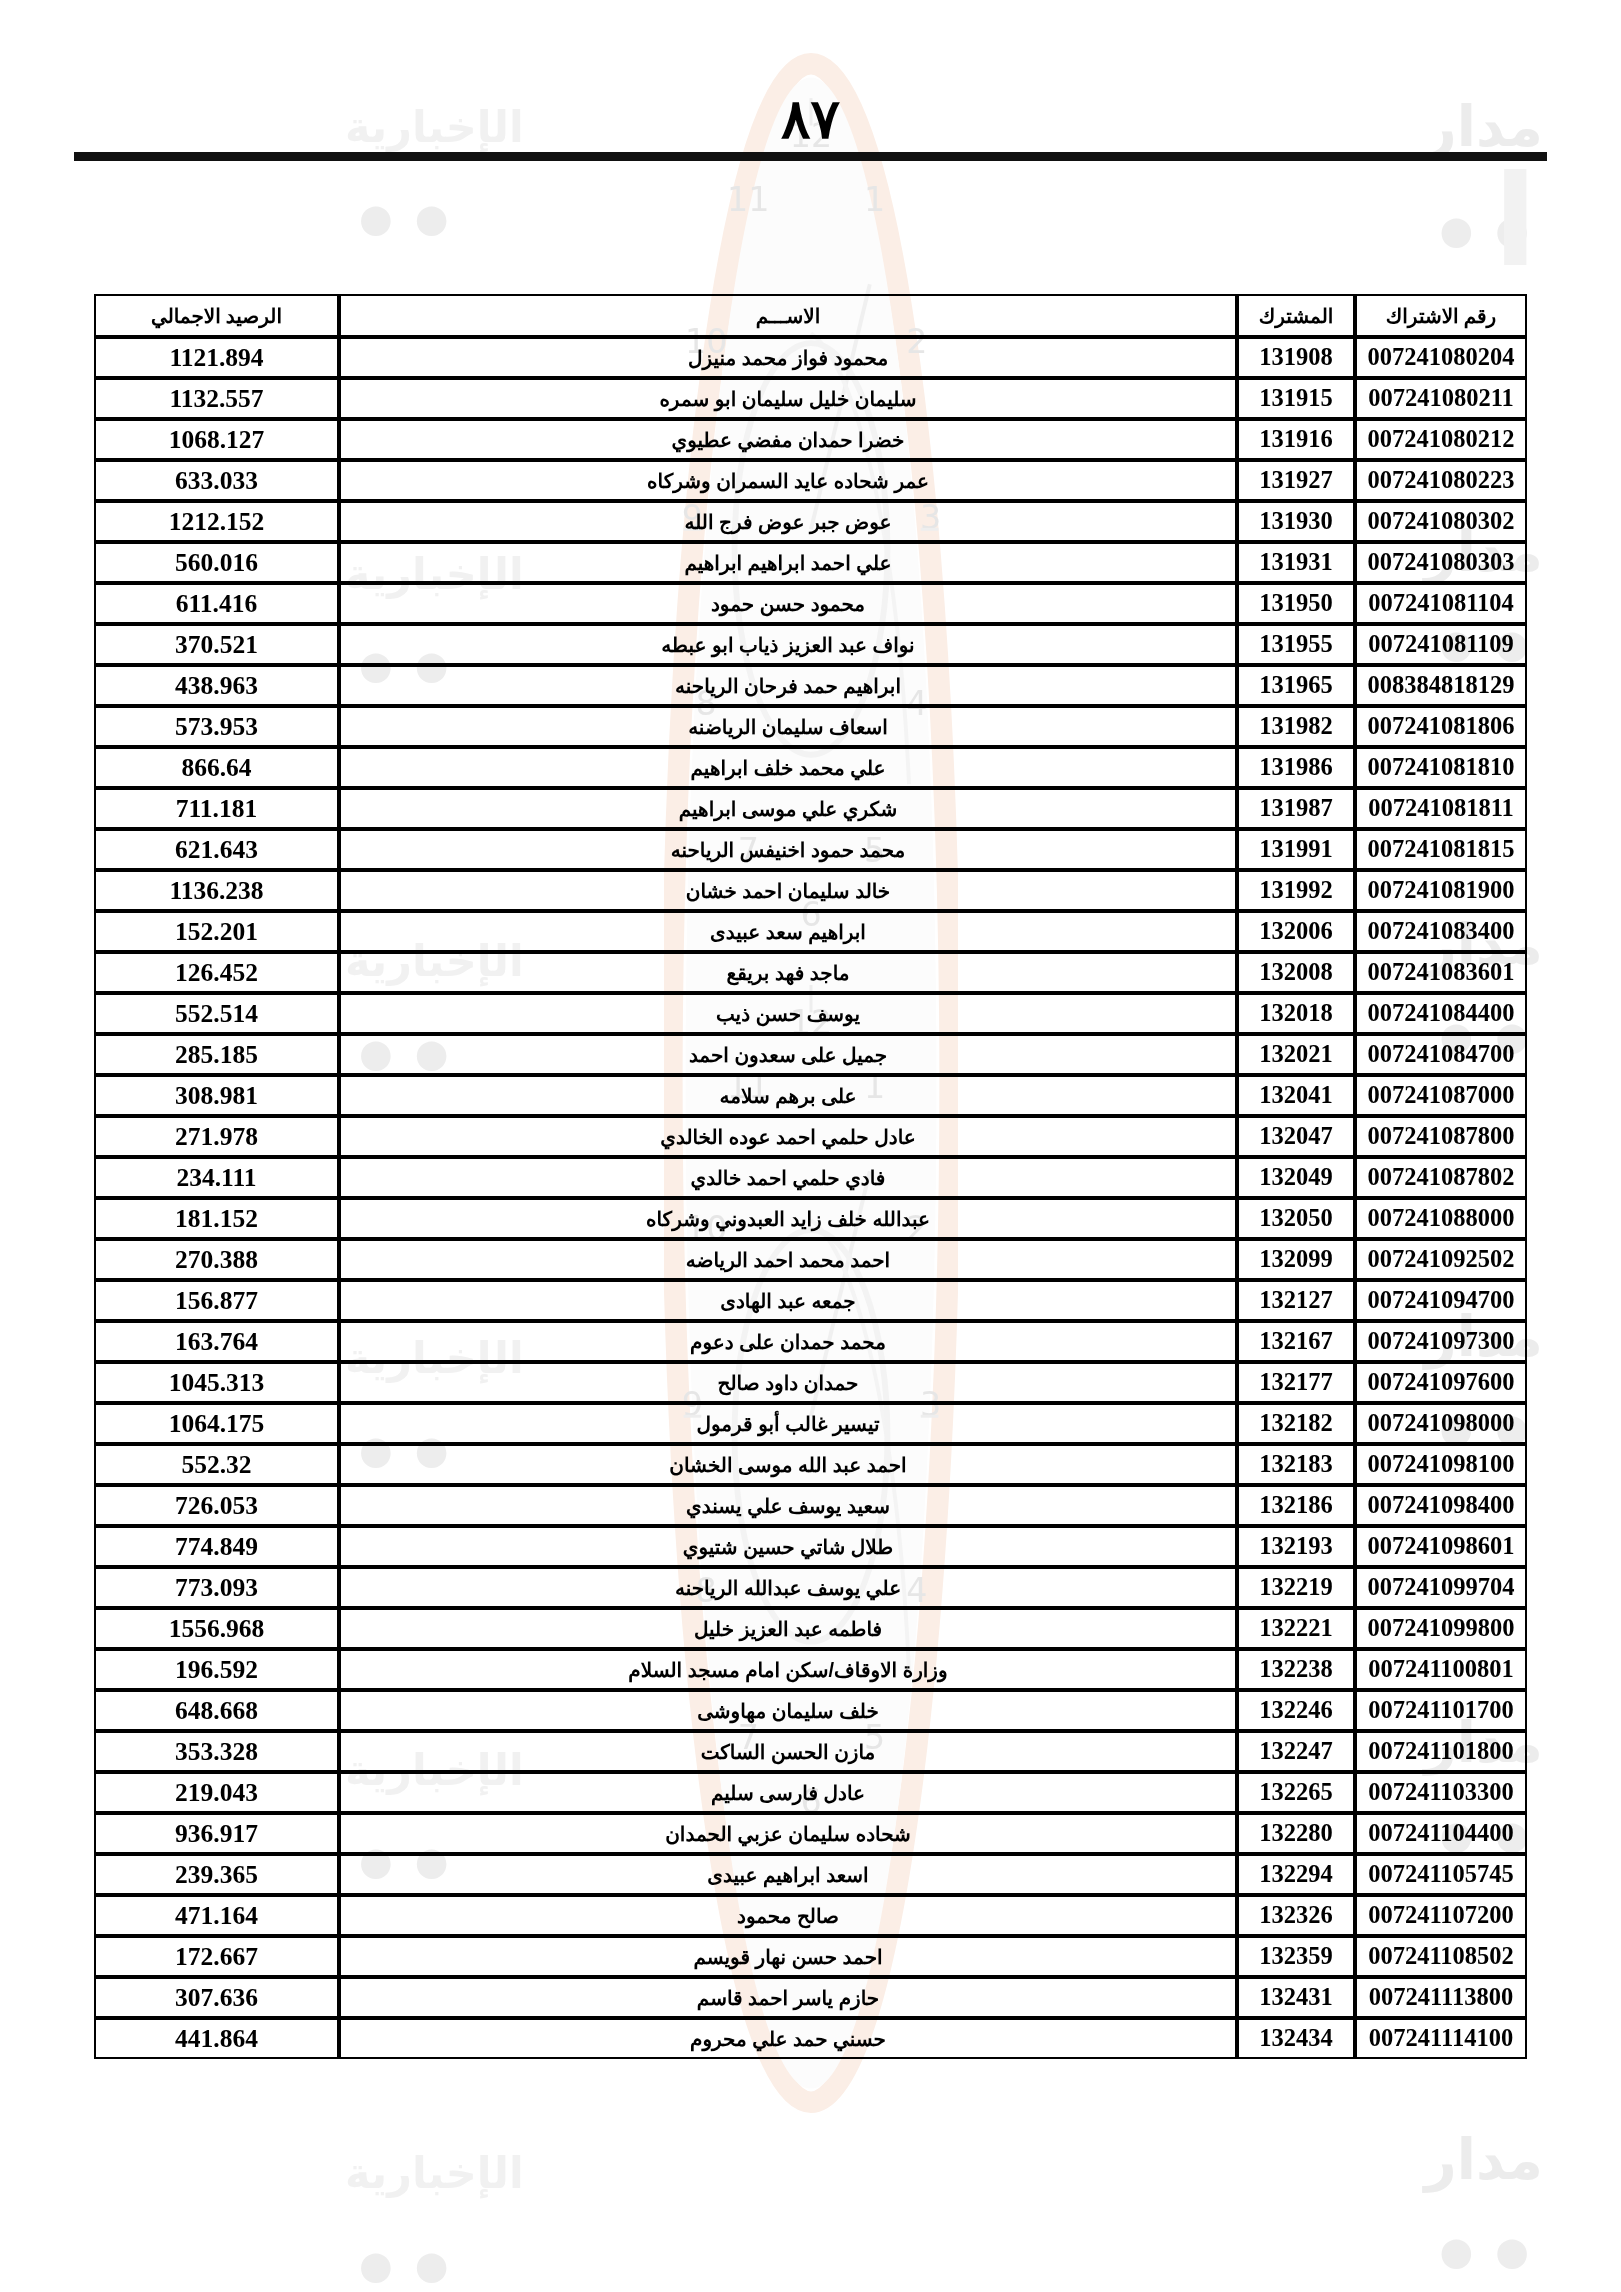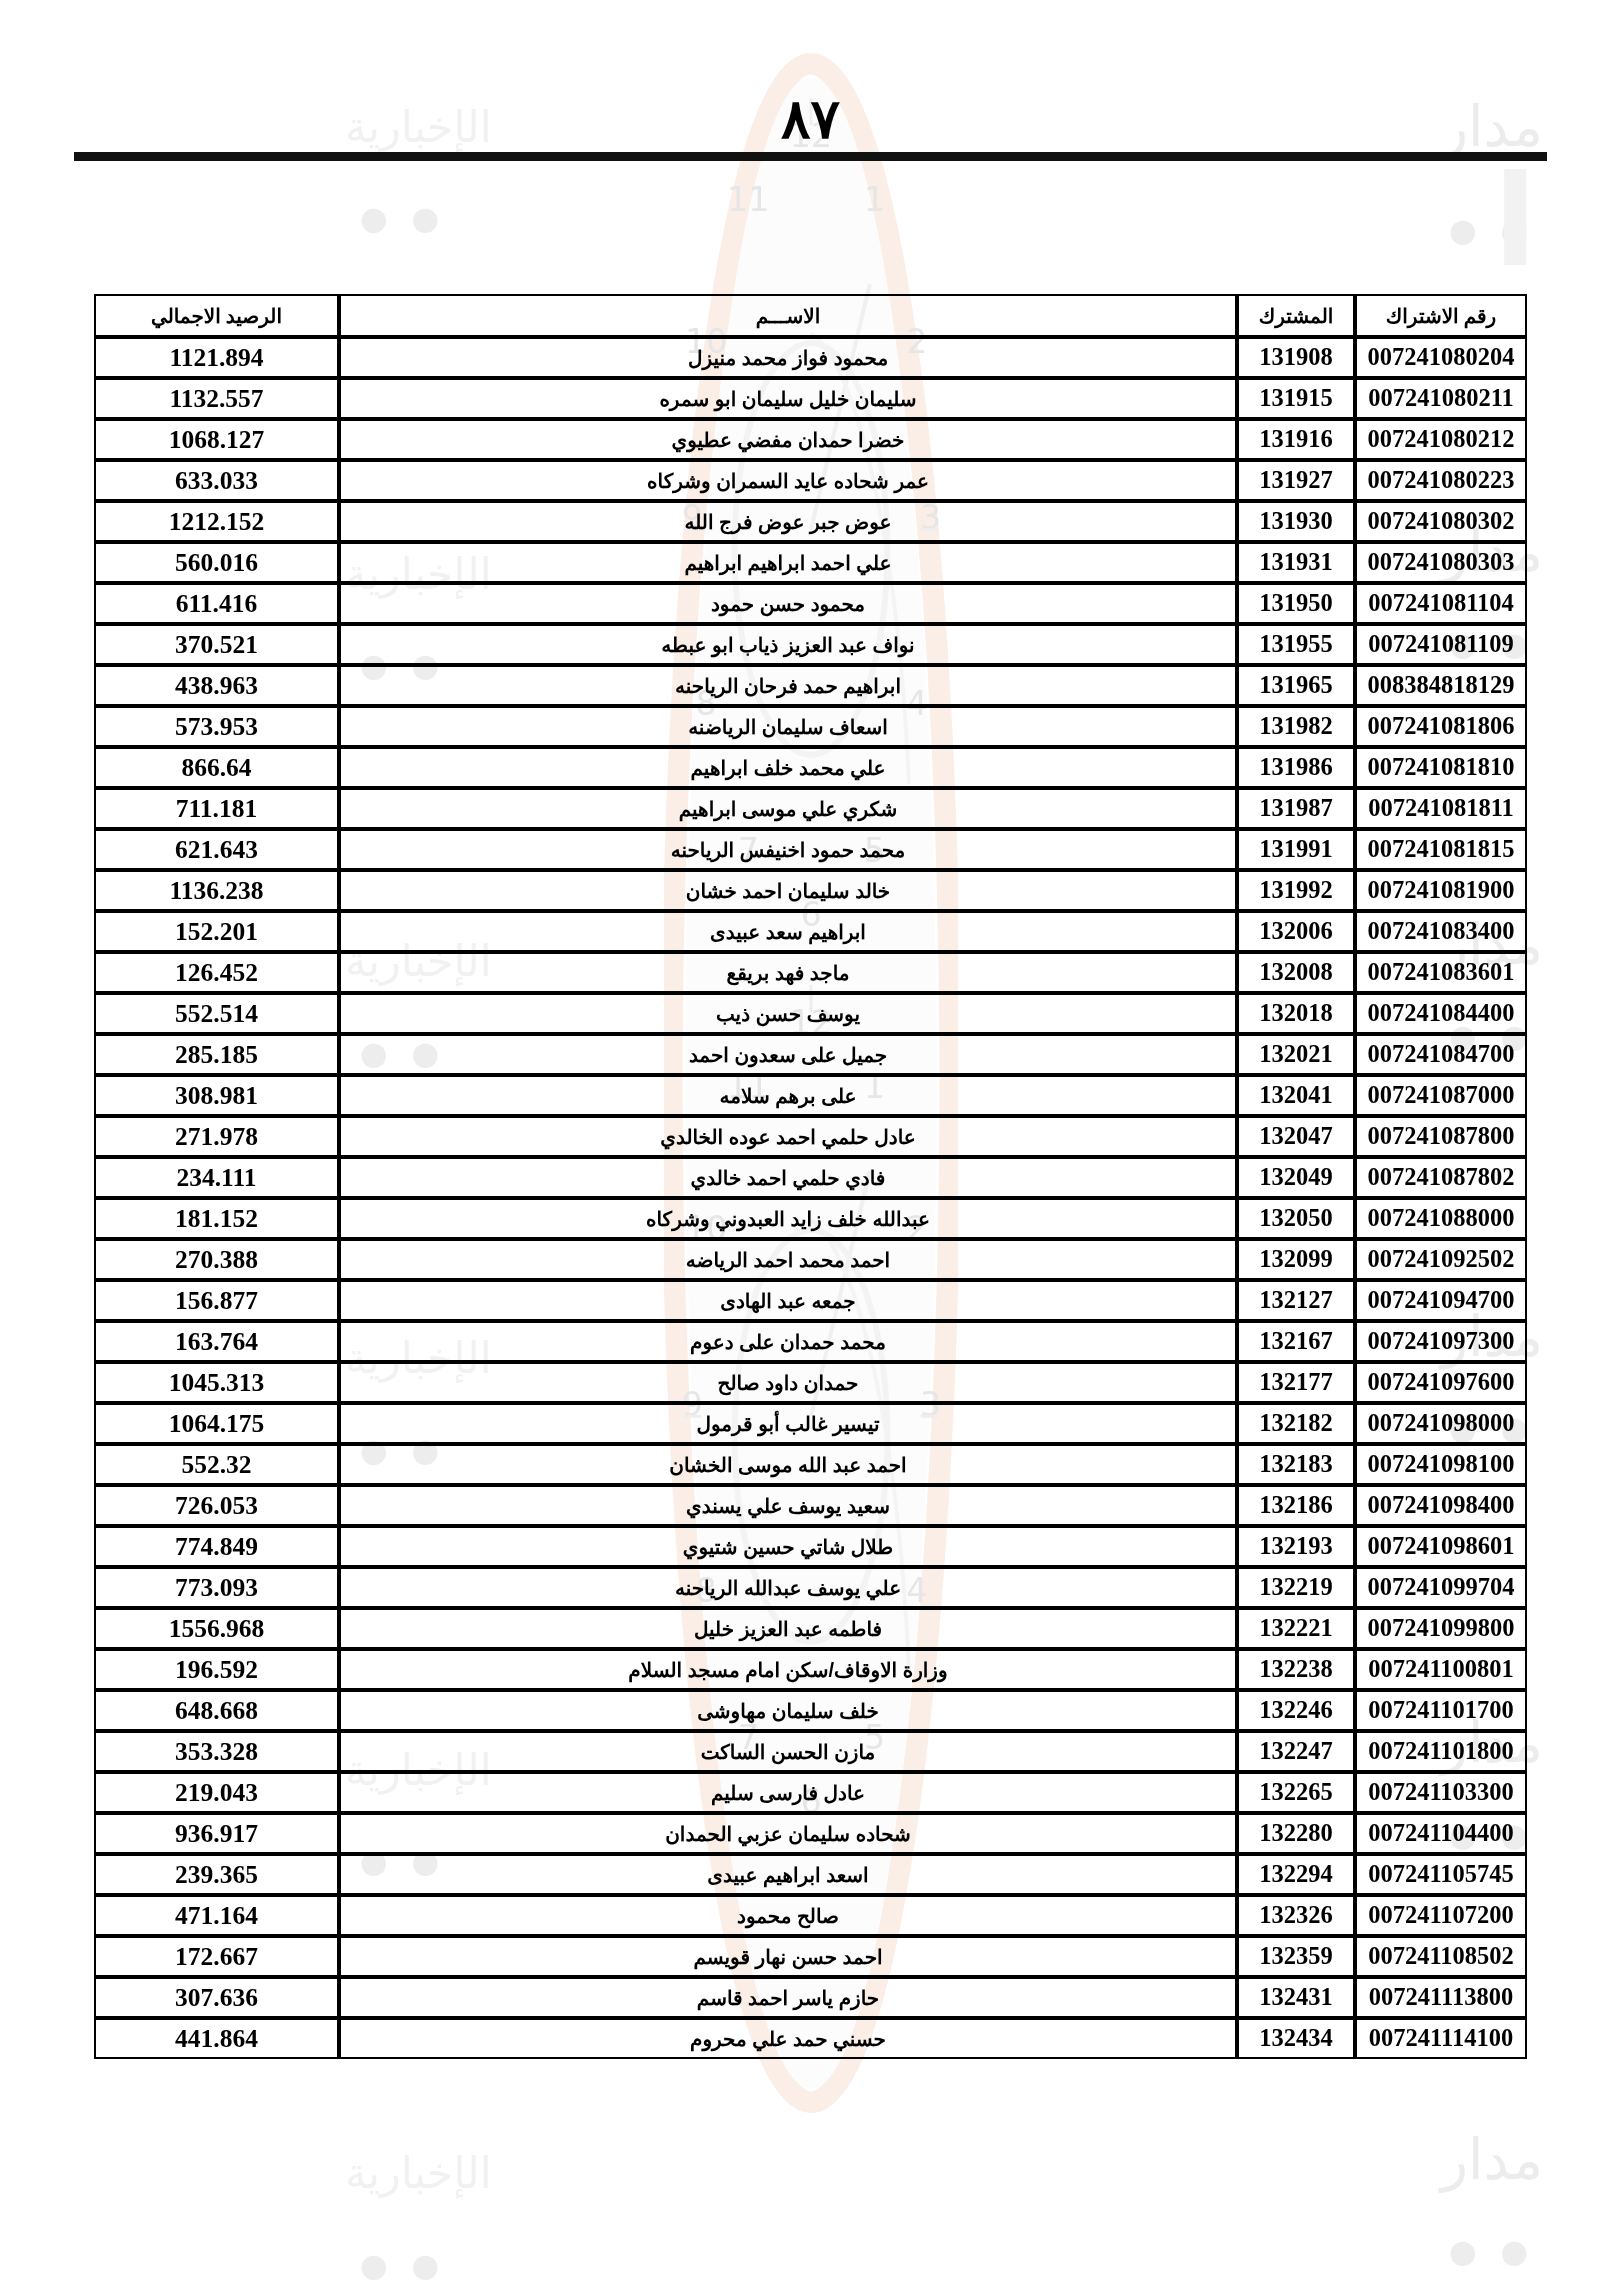--- a/index.html
+++ b/index.html
@@ -29,21 +29,21 @@
     transform: translateX(-50%);
     top: 39px;
     width: 294px;
     height: 2088px;
   }
   .wm-clock svg { width: 100%; height: 100%; display:block; }
 
   .wm-text {
     position: absolute;
     font-family: "DejaVu Sans", sans-serif;
-    font-weight: normal;
+    font-weight: bold;
     color: #efefef;
     white-space: nowrap;
     letter-spacing: 2px;
   }
   .wm-madar { font-size: 56px; color: #ececec; }
   .wm-akhbar { font-size: 43px; color: #f1f1f1; }
   .wm-dots { font-size: 84px; color: #ededed; }
   .wm-big-faded { font-size: 147px; color: #f2f2f2; font-weight: bold; }
 
   

